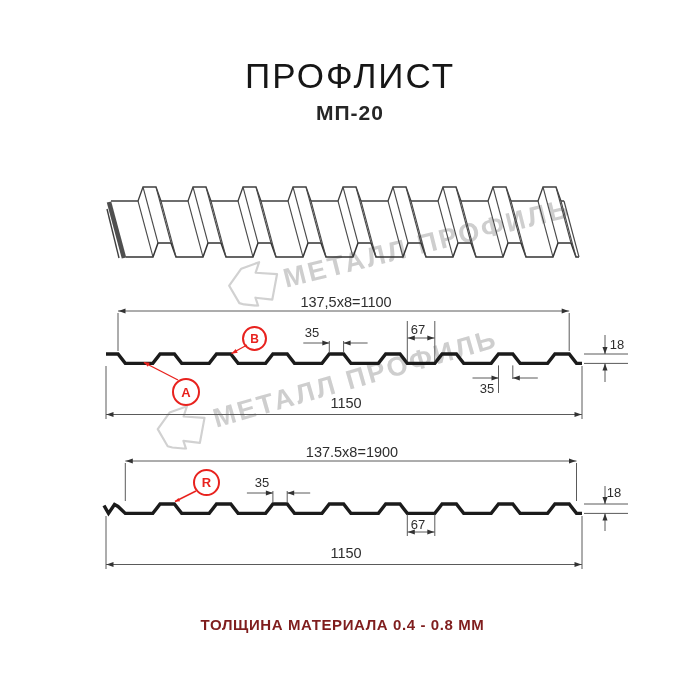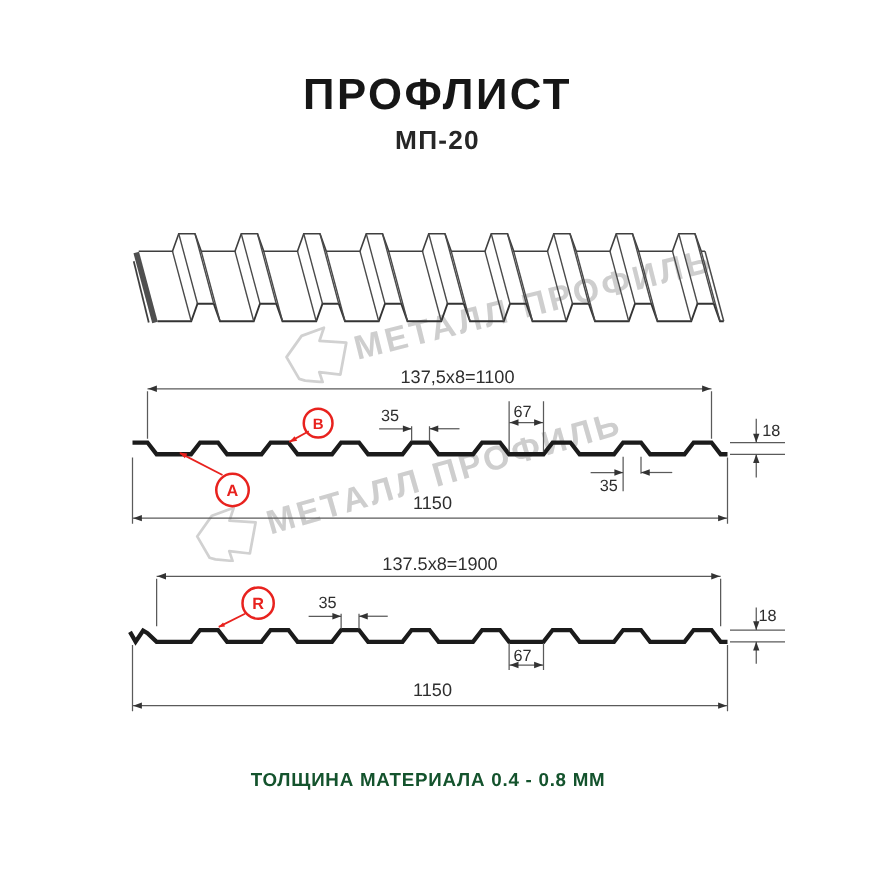--- a/index.html
+++ b/index.html
@@ -1,23 +1,23 @@
 <!DOCTYPE html>
 <html><head>
 <meta charset="utf-8">
 <style>
   html,body{margin:0;padding:0;background:#ffffff;}
   .canvas{position:relative;width:700px;height:700px;background:#fff;overflow:hidden;
           font-family:"Liberation Sans",sans-serif;}
   .title{position:absolute;left:0;top:56px;width:700px;text-align:center;
-         font-size:35px;font-weight:700;letter-spacing:2px;color:#161616;}
+         font-size:35px;font-weight:400;letter-spacing:2px;color:#161616;}
   .subtitle{position:absolute;left:0;top:101px;width:700px;text-align:center;
          font-size:21px;font-weight:700;letter-spacing:1px;color:#262626;}
   .footer{position:absolute;left:0;top:616px;width:685px;text-align:center;
-         font-size:15px;font-weight:700;letter-spacing:.6px;color:#14532d;}
+         font-size:15px;font-weight:700;letter-spacing:.6px;color:#7f1d1d;}
   .dim{position:absolute;transform:translate(-50%,-50%);font-size:13px;color:#2e2e2e;
        white-space:nowrap;background:transparent;}
   .dim.big{font-size:14.5px;}
   .marker{position:absolute;border:2px solid #e8221e;border-radius:50%;
           color:#e8221e;font-weight:700;display:flex;align-items:center;justify-content:center;
           background:rgba(255,255,255,.0);}
   .wm{position:absolute;color:#c2c2c2;opacity:.8;font-weight:700;font-size:27px;
       letter-spacing:2.5px;white-space:nowrap;transform-origin:left center;}
   .wm-logo{position:absolute;opacity:.8;}
   svg.layer{position:absolute;left:0;top:0;}
@@ -147,21 +147,21 @@
         <polygon points="0,0 -7,-2.52 -7,2.52" fill="#333" transform="translate(106.5,564.5) rotate(180)"></polygon>
         <polygon points="0,0 -7,-2.52 -7,2.52" fill="#333" transform="translate(581.5,564.5) rotate(0)"></polygon>
         <line x1="196" y1="491" x2="175" y2="501.5" stroke="#e8221e" stroke-width="1.4" stroke-linecap="butt"></line>
         <polygon points="0,0 -5,-1.7999999999999998 -5,1.7999999999999998" fill="#e8221e" transform="translate(174.8,501.8) rotate(153)"></polygon>
       </g>
     </svg>
 
   <div class="title">ПРОФЛИСТ</div>
   <div class="subtitle">МП-20</div>
 
-  <div class="dim big" style="left:366px;top:302px">137,5x8=1100</div>
+  <div class="dim big" style="left:346px;top:302px">137,5x8=1100</div>
   <div class="dim" style="left:312px;top:332px">35</div>
   <div class="dim" style="left:418px;top:329px">67</div>
   <div class="dim" style="left:617px;top:344px">18</div>
   <div class="dim" style="left:487px;top:388px">35</div>
   <div class="dim big" style="left:346px;top:403px">1150</div>
 
   <div class="marker" style="left:242px;top:326px;width:21px;height:21px;font-size:12px">B</div>
   <div class="marker" style="left:172px;top:378px;width:24px;height:24px;font-size:13px">A</div>
 
   <div class="dim big" style="left:352px;top:452px">137.5x8=1900</div>

